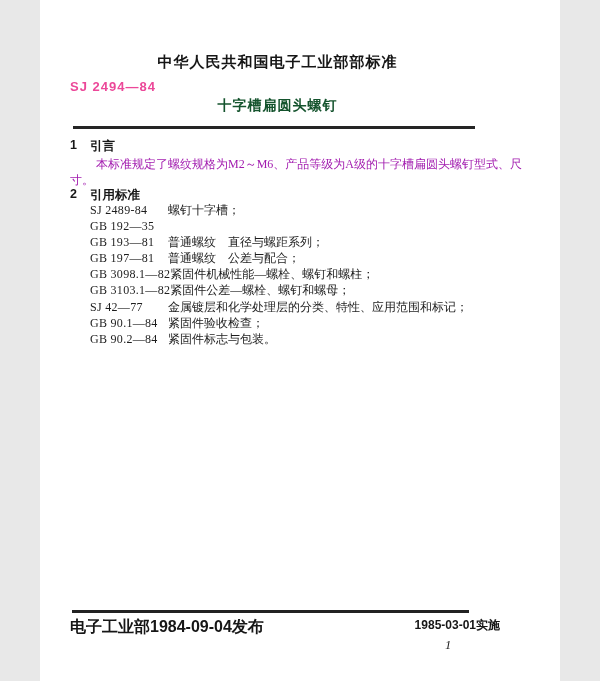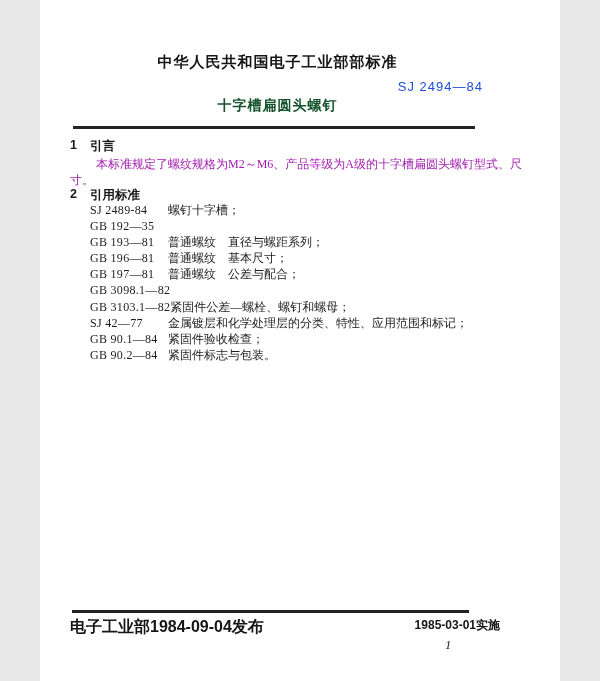--- a/index.html
+++ b/index.html
@@ -21,26 +21,26 @@
     text-align: center;
     font-family: "Liberation Sans", sans-serif;
     font-weight: bold;
     font-size: 15px;
     letter-spacing: 1px;
     color: #161616;
     white-space: nowrap;
   }
   .std-no {
     left: 30px; width: 413px; top: 79px;
-    text-align: right;
-    font-family: "Liberation Sans", sans-serif;
-    font-weight: normal;
+    text-align: left;
+    font-family: "Liberation Sans", sans-serif;
+    font-weight: bold;
     font-size: 13px;
     letter-spacing: 1px;
-    color: #1d4ed8;
+    color: #ec4899;
     white-space: nowrap;
   }
   .doc-title {
     left: 30px; width: 415px; top: 97px;
     text-align: center;
     font-family: "Liberation Sans", sans-serif;
     font-weight: bold;
     font-size: 14px;
     letter-spacing: 1px;
     color: #14532d;
@@ -157,29 +157,26 @@
       <span class="ref-title">螺钉十字槽；</span>
     </div>
     <div class="ref-row">
       <span class="ref-code">GB 192—35</span>
     </div>
     <div class="ref-row">
       <span class="ref-code">GB 193—81</span>
       <span class="ref-title">普通螺纹　直径与螺距系列；</span>
     </div>
     <div class="ref-row">
-      <span class="ref-code">GB 196—81</span>
-      <span class="ref-title">普通螺纹　基本尺寸；</span>
-    </div>
-    <div class="ref-row">
       <span class="ref-code">GB 197—81</span>
       <span class="ref-title">普通螺纹　公差与配合；</span>
     </div>
     <div class="ref-row">
       <span class="ref-code">GB 3098.1—82</span>
+      <span class="ref-title">紧固件机械性能—螺栓、螺钉和螺柱；</span>
     </div>
     <div class="ref-row">
       <span class="ref-code">GB 3103.1—82</span>
       <span class="ref-title">紧固件公差—螺栓、螺钉和螺母；</span>
     </div>
     <div class="ref-row">
       <span class="ref-code">SJ 42—77</span>
       <span class="ref-title">金属镀层和化学处理层的分类、特性、应用范围和标记；</span>
     </div>
     <div class="ref-row">

